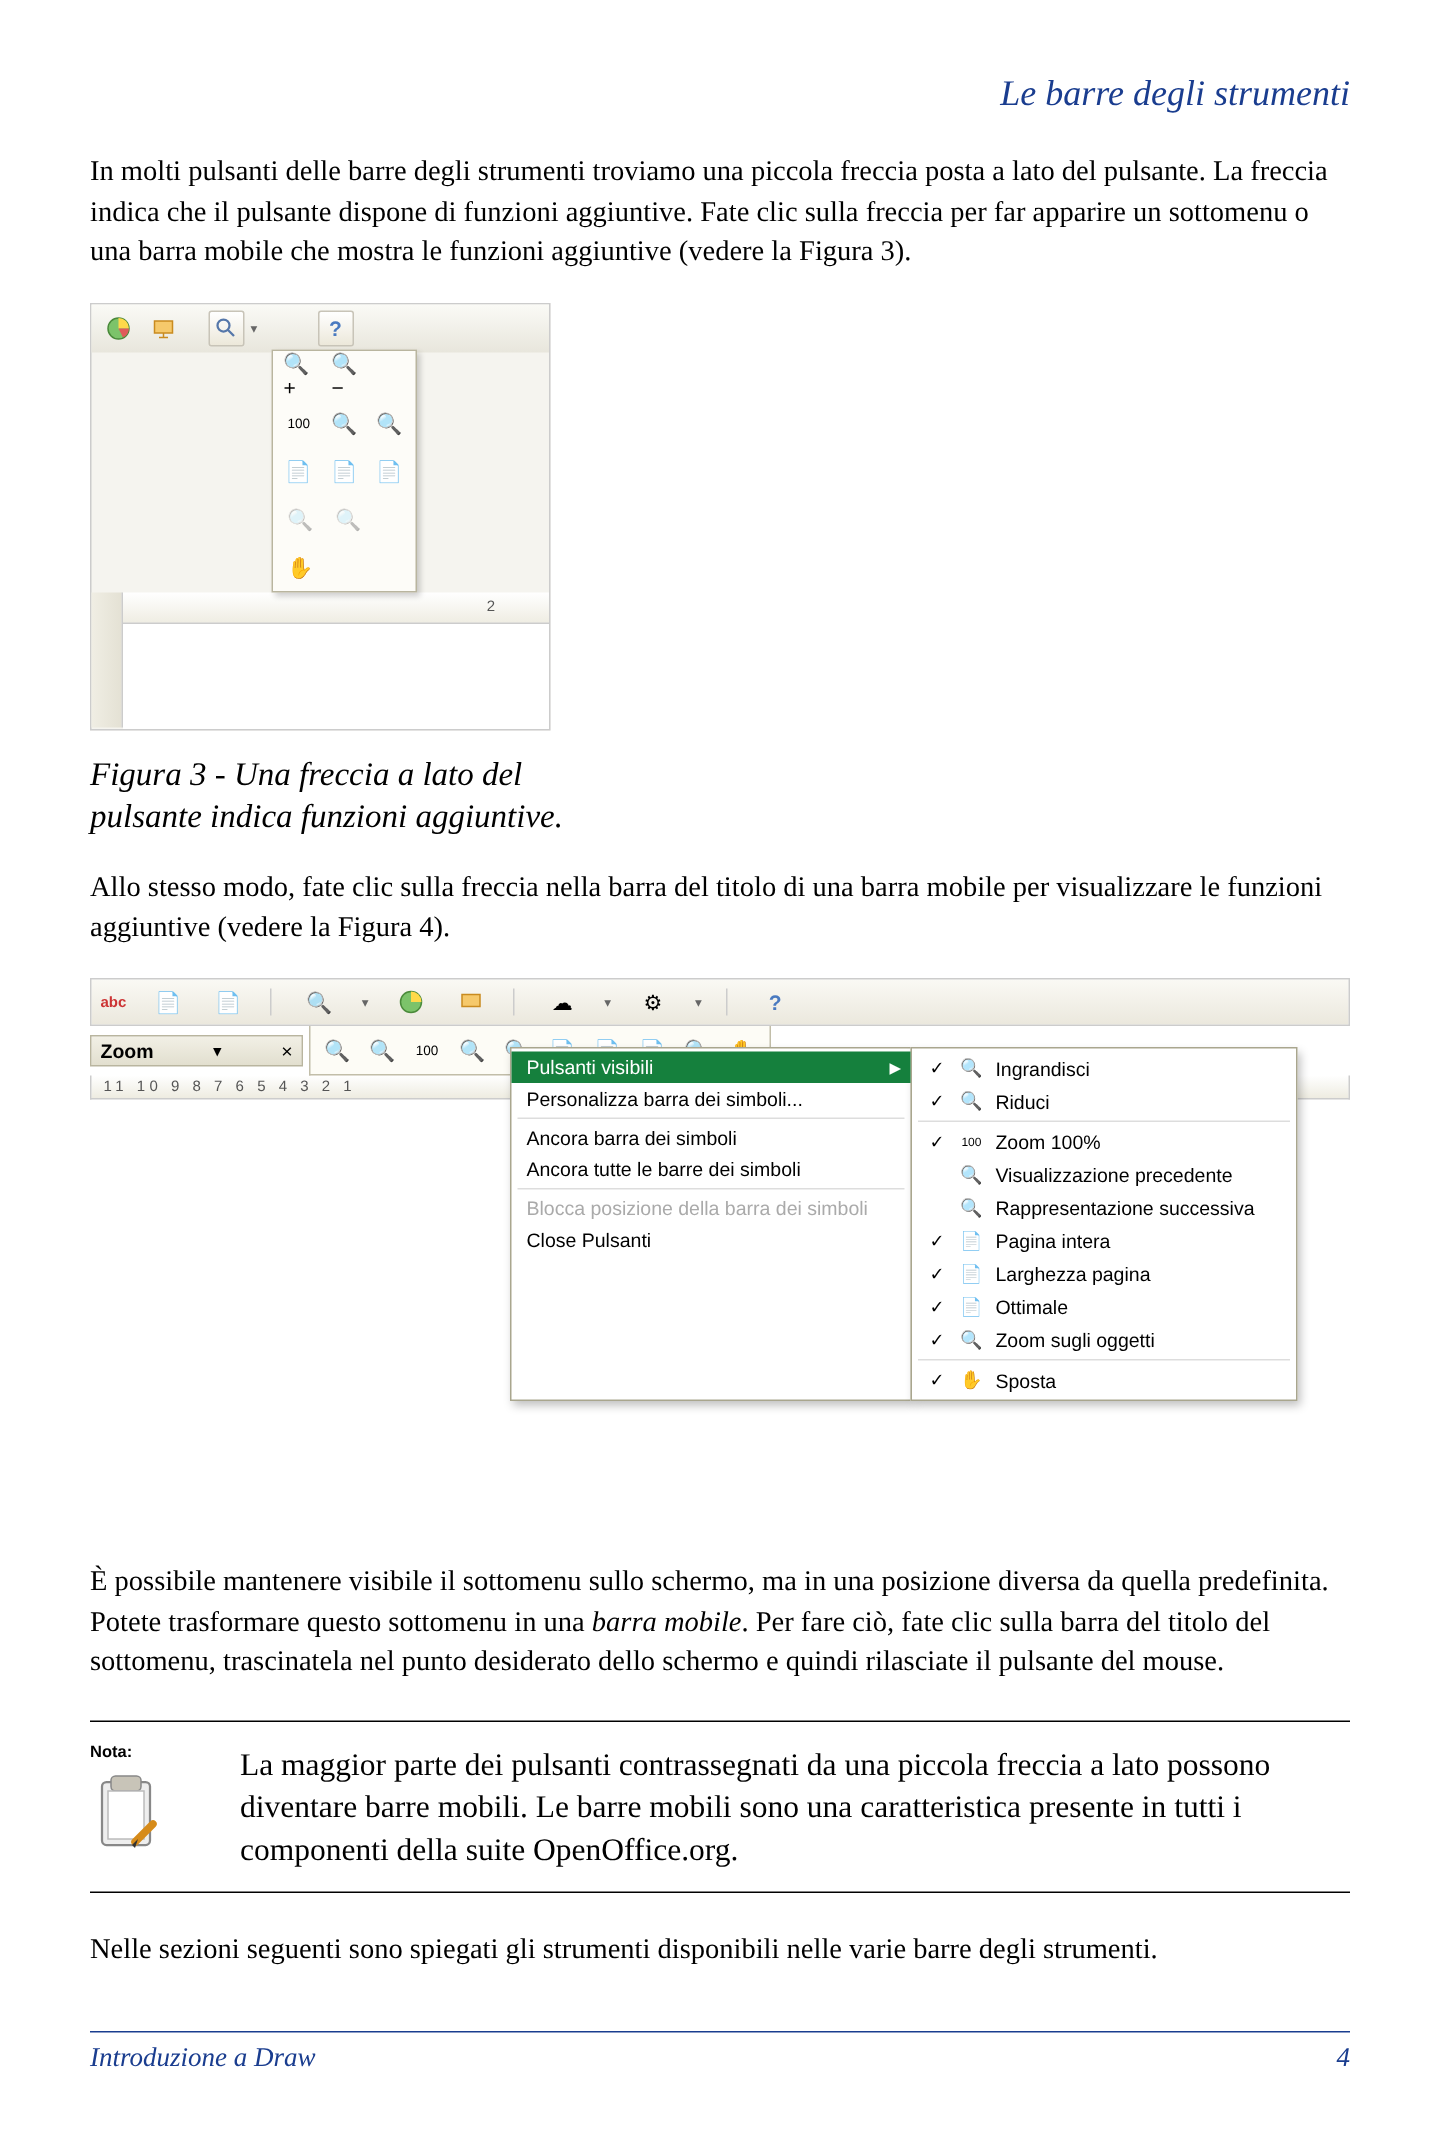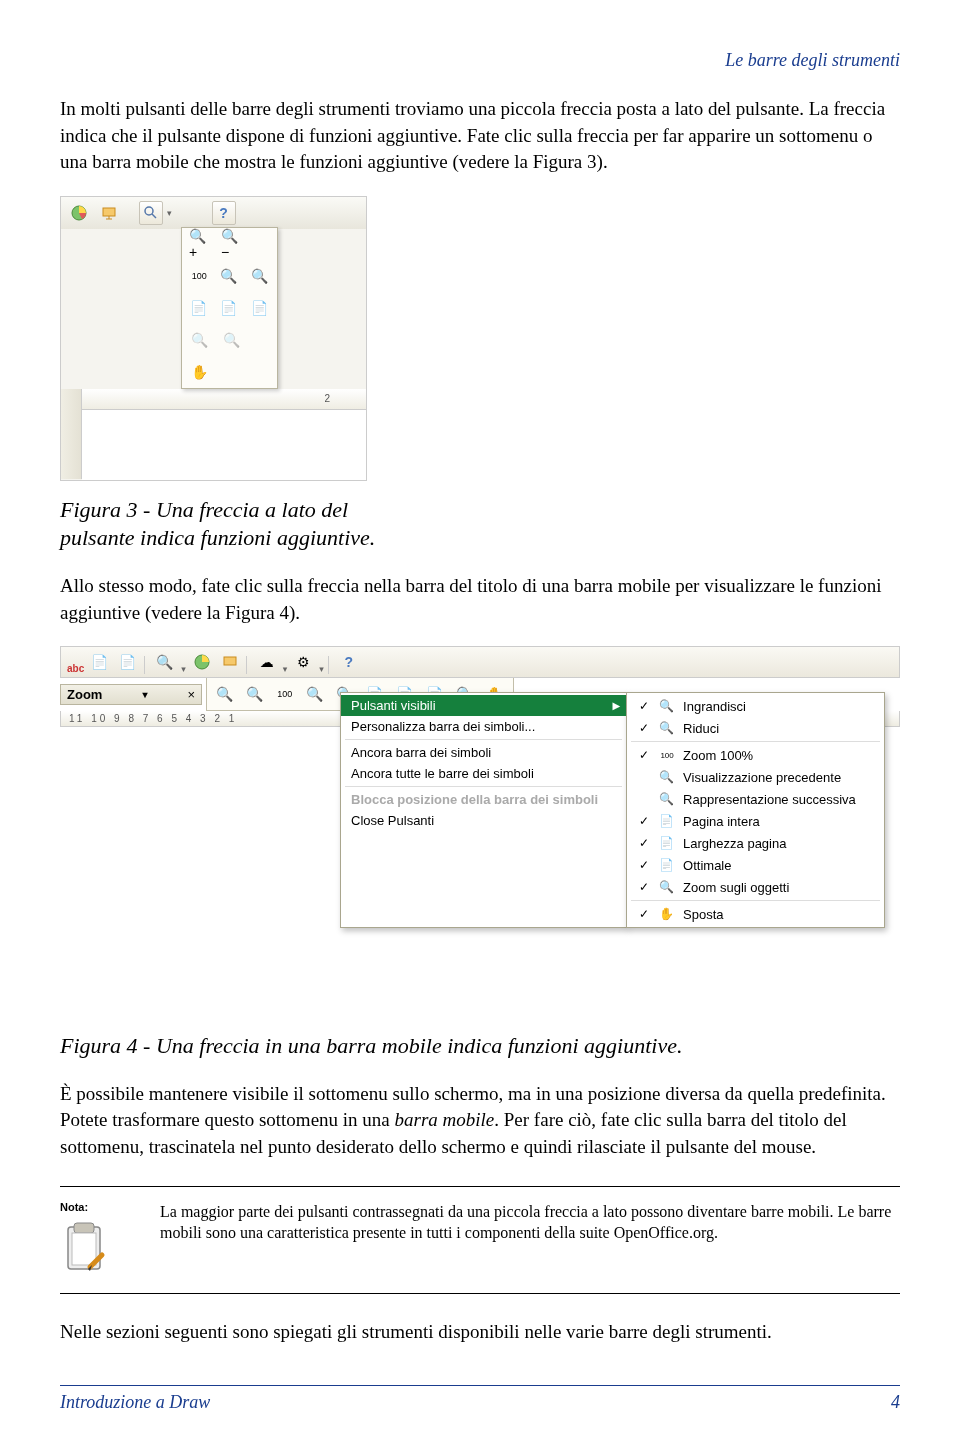--- a/index.html
+++ b/index.html
@@ -10,21 +10,21 @@
     width: 960px;
     color: #000;
   }
   .page {
     padding: 50px 60px 20px 60px;
   }
   .header-right {
     text-align: right;
     color: #1a3d8f;
     font-style: italic;
-    font-size: 18px;
+    font-size: 24px;
     margin-bottom: 25px;
   }
   .body-text {
     font-size: 19px;
     line-height: 1.4;
     margin-bottom: 20px;
   }
   .figure-img {
     margin: 15px 0;
   }
@@ -52,21 +52,21 @@
   .note-icon {
     margin-top: 6px;
   }
   .note-left {
     display: flex;
     flex-direction: column;
     align-items: flex-start;
     min-width: 80px;
   }
   .note-text {
-    font-size: 16px;
+    font-size: 21px;
     line-height: 1.35;
   }
   .footer {
     border-top: 1.5px solid #1a3d8f;
     margin-top: 40px;
     padding-top: 6px;
     display: flex;
     justify-content: space-between;
     color: #1a3d8f;
     font-style: italic;
@@ -136,25 +136,25 @@
   }
   
   .fig4 {
     width: 840px;
     font-family: Tahoma, Arial, sans-serif;
     font-size: 13px;
     position: relative;
   }
   .fig4-toprow {
     display: flex;
-    gap: 4px;
+    gap: 16px;
     padding: 3px 6px;
     background: linear-gradient(#faf9f4,#ebe8dd);
     border: 1px solid #ccc;
-    align-items: flex-end;
+    align-items: center;
   }
   .fig4-zoom-title {
     background: linear-gradient(#f2f0e6,#e2dfcf);
     border: 1px solid #b9b59f;
     display: inline-flex;
     align-items: center;
     padding: 2px 6px;
     font-weight: bold;
     gap: 40px;
     margin-top: 4px;
@@ -202,21 +202,20 @@
     align-items: center;
     gap: 8px;
     position: relative;
   }
   .menu-item.sel {
     background: #15803d;
     color: #fff;
   }
   .menu-item.disabled {
     color: #aaa;
-    font-weight: bold;
   }
   .menu-item .arrow {
     position: absolute;
     right: 6px;
     font-size: 10px;
   }
   .menu-sep {
     border-top: 1px solid #ddd;
     margin: 2px 4px;
   }
@@ -446,21 +445,20 @@
               <span class="chk">✓</span>
               <span class="mi-ico">✋</span>
               <span>Sposta</span>
             </div>
         </div>
       </div>
       <div class="fig4-spacer"></div>
     </div>
   </div>
 
-  <div class="caption">Figura 4 - Una freccia in una barra mobile indica funzioni aggiuntive.</div>
 
   <p class="body-text">
     <span>È possibile mantenere visibile il sottomenu sullo schermo, ma in una posizione diversa da quella predefinita. Potete trasformare questo sottomenu in una </span><i>barra mobile</i><span>. Per fare ciò, fate clic sulla barra del titolo del sottomenu, trascinatela nel punto desiderato dello schermo e quindi rilasciate il pulsante del mouse.</span>
   </p>
 
   <div class="note-box">
     <div class="note-left">
       <div class="note-label">Nota:</div>
       <div class="note-icon">
         <svg width="48" height="56" viewBox="0 0 48 56">

